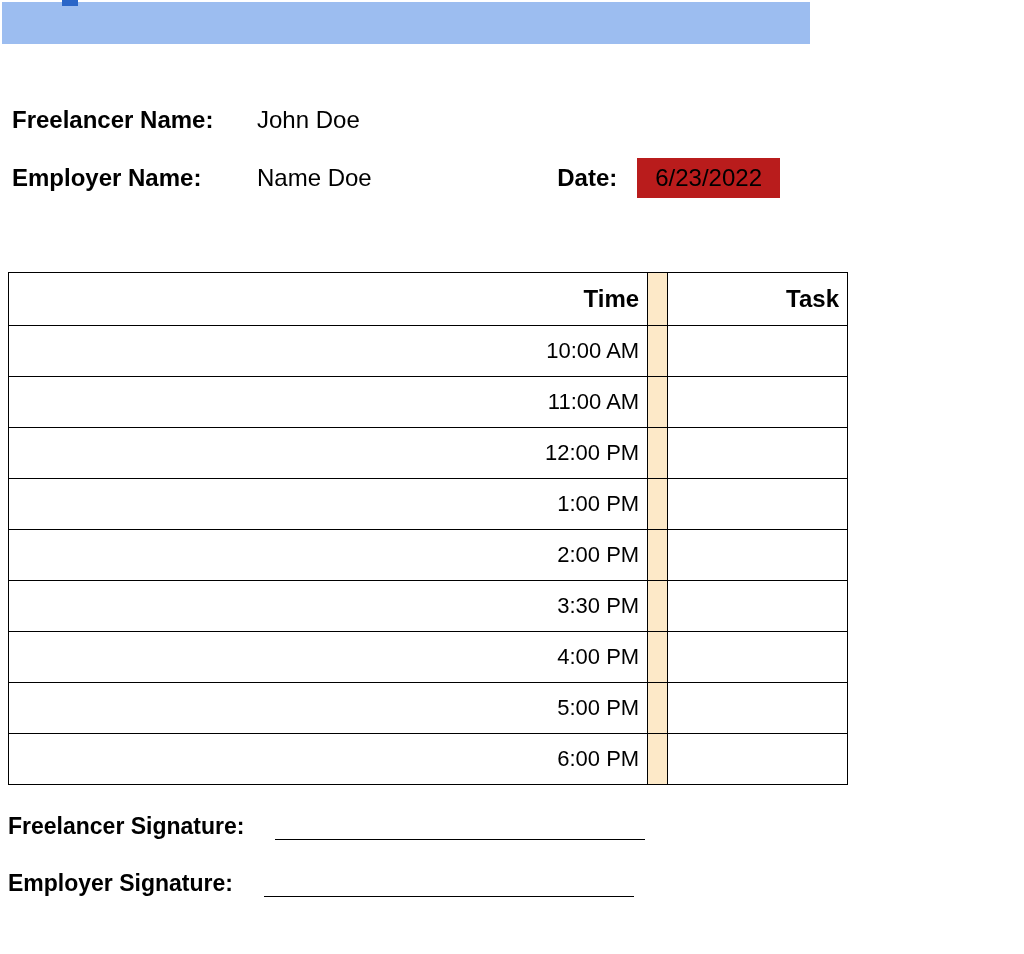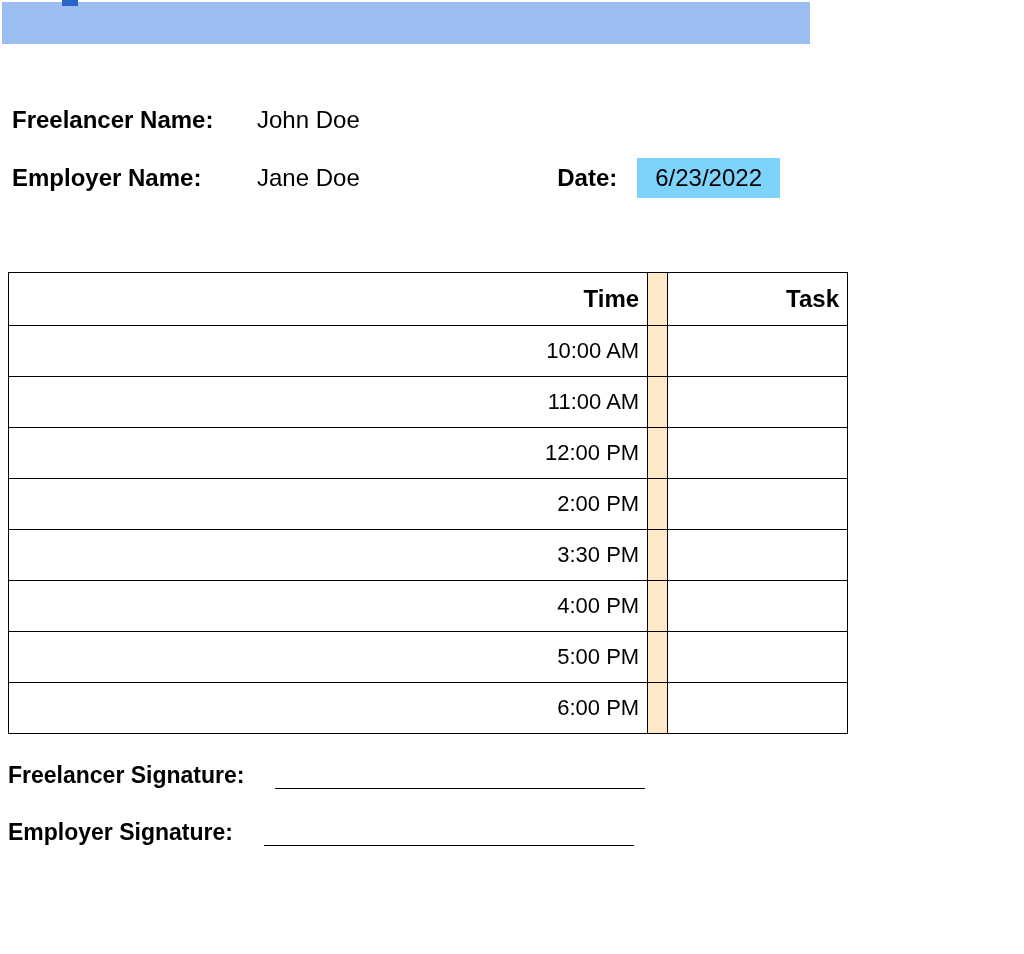--- a/index.html
+++ b/index.html
@@ -42,21 +42,21 @@
   }
   .info-row .value {
     font-weight: 400;
   }
   .info-row .spacer { flex: 1; }
   .date-label {
     font-weight: 700;
     margin-right: 20px;
   }
   .date-value {
-    background: #7dd3fc;
+    background: #b91c1c;
     padding: 6px 18px;
     font-weight: 400;
     margin-right: 20px;
   }
 
   .table-wrap {
     padding: 50px 0 0 8px;
   }
   table.tasks {
     border-collapse: collapse;
@@ -111,21 +111,21 @@
     <div class="handle"></div>
   </div>
 
   <div class="info-block">
     <div class="info-row">
       <span class="label">Freelancer Name:</span>
       <span class="value">John Doe</span>
     </div>
     <div class="info-row">
       <span class="label">Employer Name:</span>
-      <span class="value">Jane Doe</span>
+      <span class="value">Name Doe</span>
       <span class="spacer"></span>
       <span class="date-label">Date:</span>
       <span class="date-value">6/23/2022</span>
     </div>
   </div>
 
   <div class="table-wrap">
     <table class="tasks">
       <colgroup>
         <col class="c-time">
@@ -149,20 +149,25 @@
           <td>11:00 AM</td>
           <td class="gap-cell"></td>
           <td></td>
         </tr>
         <tr>
           <td>12:00 PM</td>
           <td class="gap-cell"></td>
           <td></td>
         </tr>
         <tr>
+          <td>1:00 PM</td>
+          <td class="gap-cell"></td>
+          <td></td>
+        </tr>
+        <tr>
           <td>2:00 PM</td>
           <td class="gap-cell"></td>
           <td></td>
         </tr>
         <tr>
           <td>3:30 PM</td>
           <td class="gap-cell"></td>
           <td></td>
         </tr>
         <tr>

